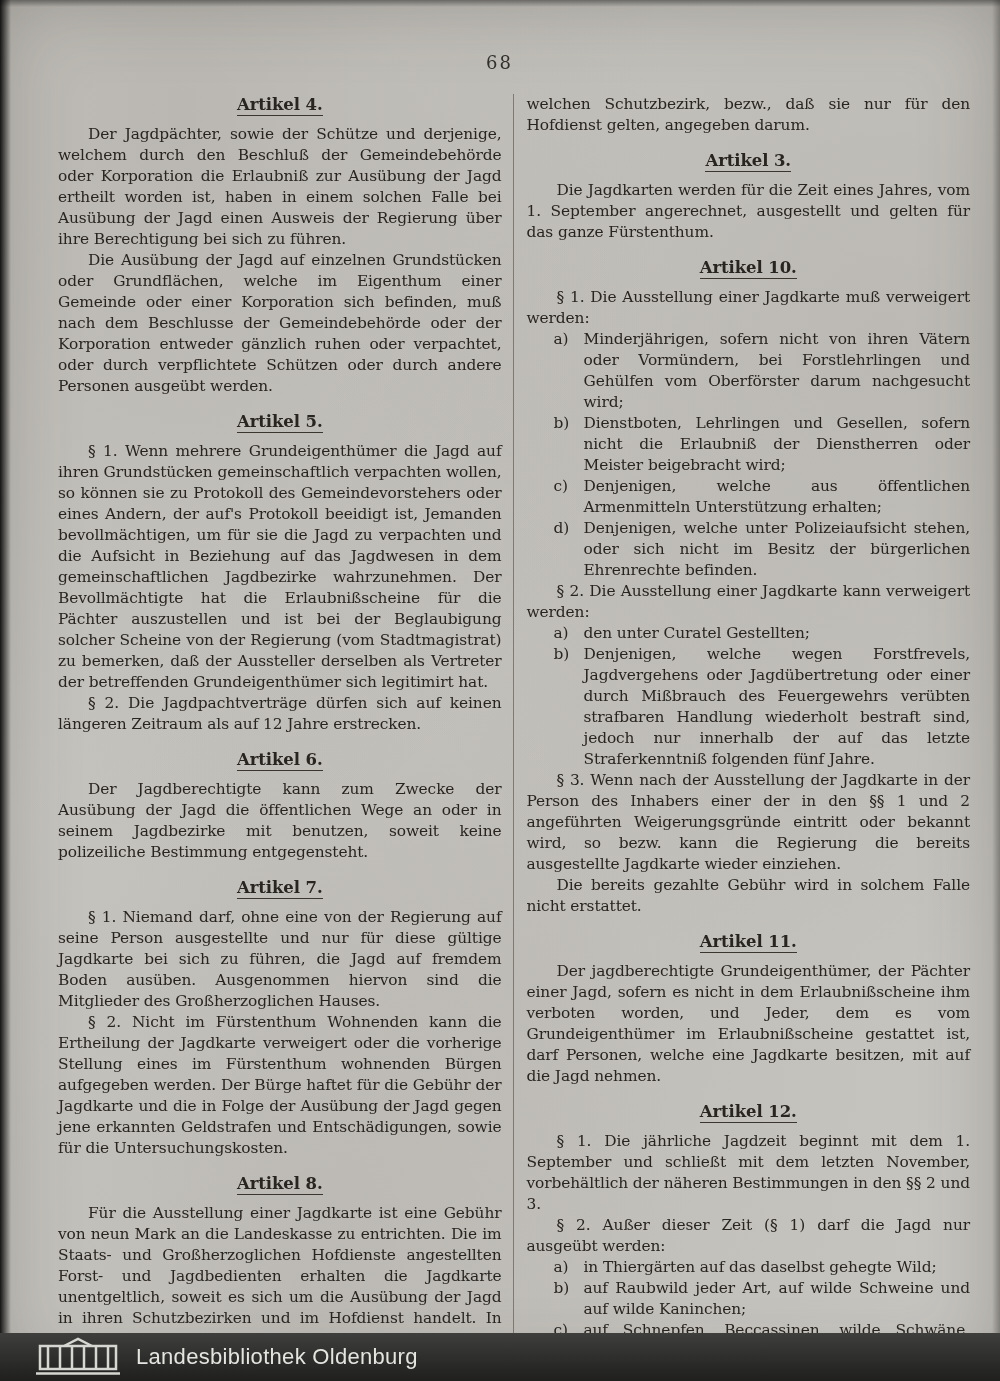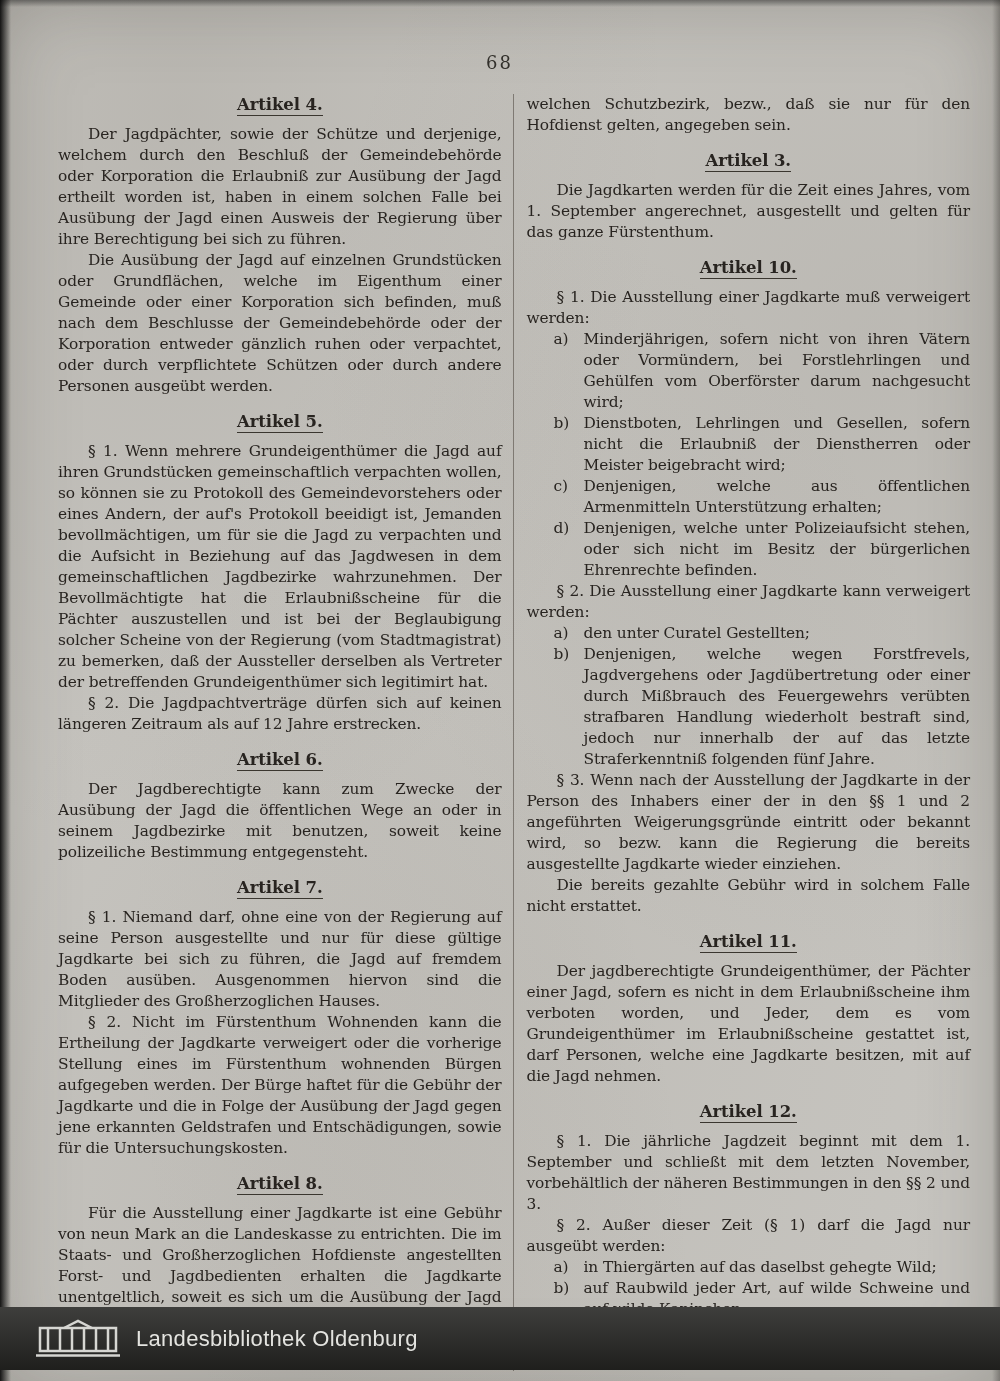--- a/index.html
+++ b/index.html
@@ -55,21 +55,21 @@
   .article-heading .hd{
     border-bottom:1px solid #3a362f;
     padding-bottom:1px;
   }
   .para{margin:0;text-indent:30px;}
   .para.noindent{text-indent:0;}
   .list-item{position:relative;padding-left:57px;margin:0;text-align:justify;}
   .list-label{position:absolute;left:27px;top:0;}
 
   .footer{
-    position:absolute;left:0;right:0;bottom:11px;height:63px;
+    position:absolute;left:0;right:0;bottom:0;height:48px;
     background:linear-gradient(#3e3e3c,#1f1f1d);
     display:flex;align-items:center;
     z-index:6;
   }
   .footer .logo{margin-left:34px;display:flex;align-items:center;}
   .footer-text{
     color:#e4e4e0;
     font-family:"Liberation Sans", sans-serif;
     font-size:22px;
     margin-left:14px;
@@ -97,21 +97,21 @@
         <div class="article-heading"><span class="hd">Artikel 6.</span></div>
         <p class="para">Der Jagdberechtigte kann zum Zwecke der Ausübung der Jagd die öffentlichen Wege an oder in seinem Jagdbezirke mit benutzen, soweit keine polizeiliche Bestimmung entgegensteht.</p>
         <div class="article-heading"><span class="hd">Artikel 7.</span></div>
         <p class="para">§ 1. Niemand darf, ohne eine von der Regierung auf seine Person ausgestellte und nur für diese gültige Jagdkarte bei sich zu führen, die Jagd auf fremdem Boden ausüben. Ausgenommen hiervon sind die Mitglieder des Großherzoglichen Hauses.</p>
         <p class="para">§ 2. Nicht im Fürstenthum Wohnenden kann die Ertheilung der Jagdkarte verweigert oder die vorherige Stellung eines im Fürstenthum wohnenden Bürgen aufgegeben werden. Der Bürge haftet für die Gebühr der Jagdkarte und die in Folge der Ausübung der Jagd gegen jene erkannten Geldstrafen und Entschädigungen, sowie für die Untersuchungskosten.</p>
         <div class="article-heading"><span class="hd">Artikel 8.</span></div>
         <p class="para">Für die Ausstellung einer Jagdkarte ist eine Gebühr von neun Mark an die Landeskasse zu entrichten. Die im Staats- und Großherzoglichen Hofdienste angestellten Forst- und Jagdbedienten erhalten die Jagdkarte unentgeltlich, soweit es sich um die Ausübung der Jagd in ihren Schutzbezirken und im Hofdienst handelt. In den Jagdkarten, welche unentgeltlich ausgestellt sind, muß dieses und für</p>
       </div>
     <div class="divider"></div>
     <div class="column right" id="col-right">
-        <p class="para noindent">welchen Schutzbezirk, bezw., daß sie nur für den Hofdienst gelten, angegeben sein.</p>
+        <p class="para noindent">welchen Schutzbezirk, bezw., daß sie nur für den Hofdienst gelten, angegeben darum.</p>
         <div class="article-heading"><span class="hd">Artikel 3.</span></div>
         <p class="para">Die Jagdkarten werden für die Zeit eines Jahres, vom 1. September angerechnet, ausgestellt und gelten für das ganze Fürstenthum.</p>
         <div class="article-heading"><span class="hd">Artikel 10.</span></div>
         <p class="para">§ 1. Die Ausstellung einer Jagdkarte muß verweigert werden:</p>
         <div class="list-item"><span class="list-label">a)</span><span>Minderjährigen, sofern nicht von ihren Vätern oder Vormündern, bei Forstlehrlingen und Gehülfen vom Oberförster darum nachgesucht wird;</span></div>
         <div class="list-item"><span class="list-label">b)</span><span>Dienstboten, Lehrlingen und Gesellen, sofern nicht die Erlaubniß der Dienstherren oder Meister beigebracht wird;</span></div>
         <div class="list-item"><span class="list-label">c)</span><span>Denjenigen, welche aus öffentlichen Armenmitteln Unterstützung erhalten;</span></div>
         <div class="list-item"><span class="list-label">d)</span><span>Denjenigen, welche unter Polizeiaufsicht stehen, oder sich nicht im Besitz der bürgerlichen Ehrenrechte befinden.</span></div>
         <p class="para">§ 2. Die Ausstellung einer Jagdkarte kann verweigert werden:</p>
         <div class="list-item"><span class="list-label">a)</span><span>den unter Curatel Gestellten;</span></div>

